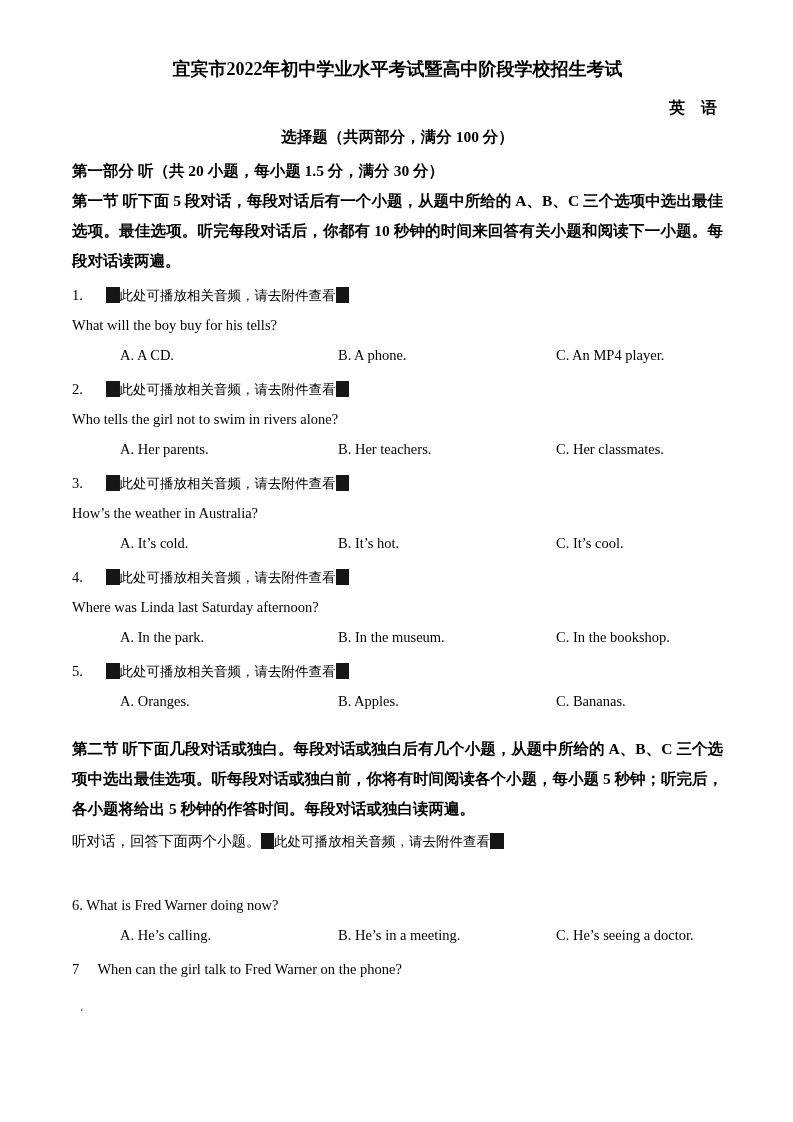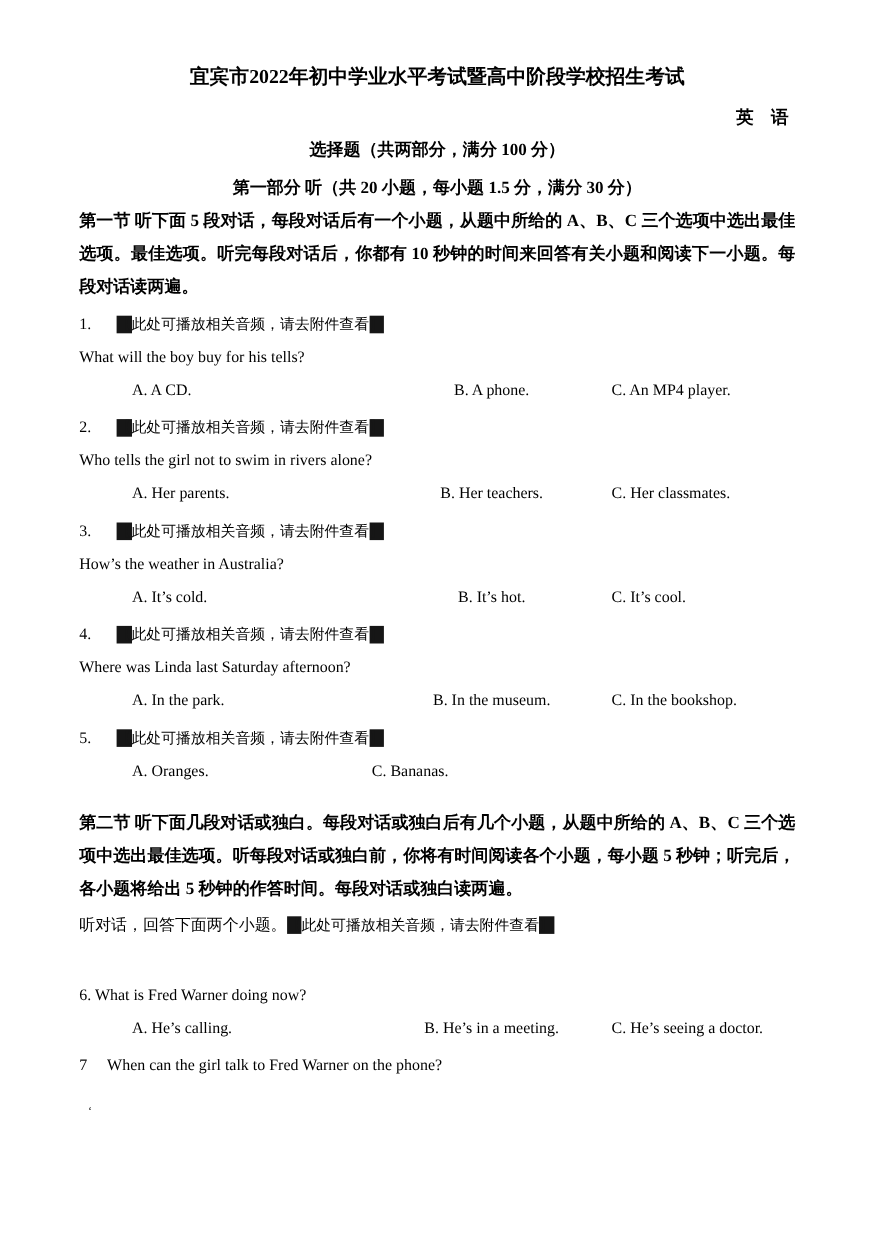--- a/index.html
+++ b/index.html
@@ -5,31 +5,31 @@
   html,body{margin:0;padding:0;}
   body{
     width:793px;height:1122px;background:#ffffff;color:#000;
     font-family:"Liberation Serif","DejaVu Serif",serif;
     position:relative;overflow:hidden;
   }
   .content{padding:56px 70px 0 72px;}
   .title{text-align:center;font-weight:bold;font-size:18px;line-height:26px;}
   .subject{text-align:right;font-weight:bold;font-size:16px;margin-top:14px;letter-spacing:6px;line-height:24px;}
   .section-title{text-align:center;font-weight:bold;font-size:15.5px;margin-top:4px;line-height:26px;}
-  .part-title{font-weight:bold;font-size:15.5px;margin-top:6px;line-height:30px;text-align:center;}
+  .part-title{font-weight:bold;font-size:15.5px;margin-top:6px;line-height:30px;}
   .para-bold{font-weight:bold;font-size:15.5px;line-height:30px;text-align:justify;}
   .qblock{margin-top:4px;}
   .audio-line{font-size:14.5px;line-height:30px;}
   .audio-num{display:inline-block;min-width:34px;}
   .black-block{background:#161616;color:#161616;}
   .audio-note{font-family:"DejaVu Sans","Liberation Sans",sans-serif;font-size:13.5px;}
   .qline{font-size:14.5px;line-height:30px;}
   .options{display:flex;font-size:14.5px;line-height:30px;}
   .opt-a{flex:0 0 218px;margin-left:48px;}
-  .opt-b{flex:0 0 218px;text-align:center;}
+  .opt-b{flex:0 0 218px;}
   .opt-c{flex:1;}
   .dialogue-intro{font-size:14.5px;line-height:30px;margin-top:2px;}
   .gap{height:30px;}
   .stray{position:absolute;left:80px;top:1005px;font-size:11px;color:#333;}
 </style>
 </head>
 <body>
 
 <div class="content">
 
@@ -86,20 +86,21 @@
       <span class="opt-c">C. In the bookshop.</span>
     </div>
   </div>
 
   <div class="qblock">
     <div class="audio-line">
       <span class="audio-num">5.</span><span class="audio-note"><span class="black-block">【</span><span>此处可播放相关音频，请去附件查看</span><span class="black-block">】</span></span>
     </div>
     <div class="options">
       <span class="opt-a">A. Oranges.</span>
+      <span class="opt-b">B. Apples.</span>
       <span class="opt-c">C. Bananas.</span>
     </div>
   </div>
 
   <div class="para-bold" style="margin-top:18px;">第二节 听下面几段对话或独白。每段对话或独白后有几个小题，从题中所给的 A、B、C 三个选项中选出最佳选项。听每段对话或独白前，你将有时间阅读各个小题，每小题 5 秒钟；听完后，各小题将给出 5 秒钟的作答时间。每段对话或独白读两遍。</div>
 
   <div class="dialogue-intro">
     <span>听对话，回答下面两个小题。</span><span class="audio-note"><span class="black-block">【</span><span>此处可播放相关音频，请去附件查看</span><span class="black-block">】</span></span>
   </div>
 

